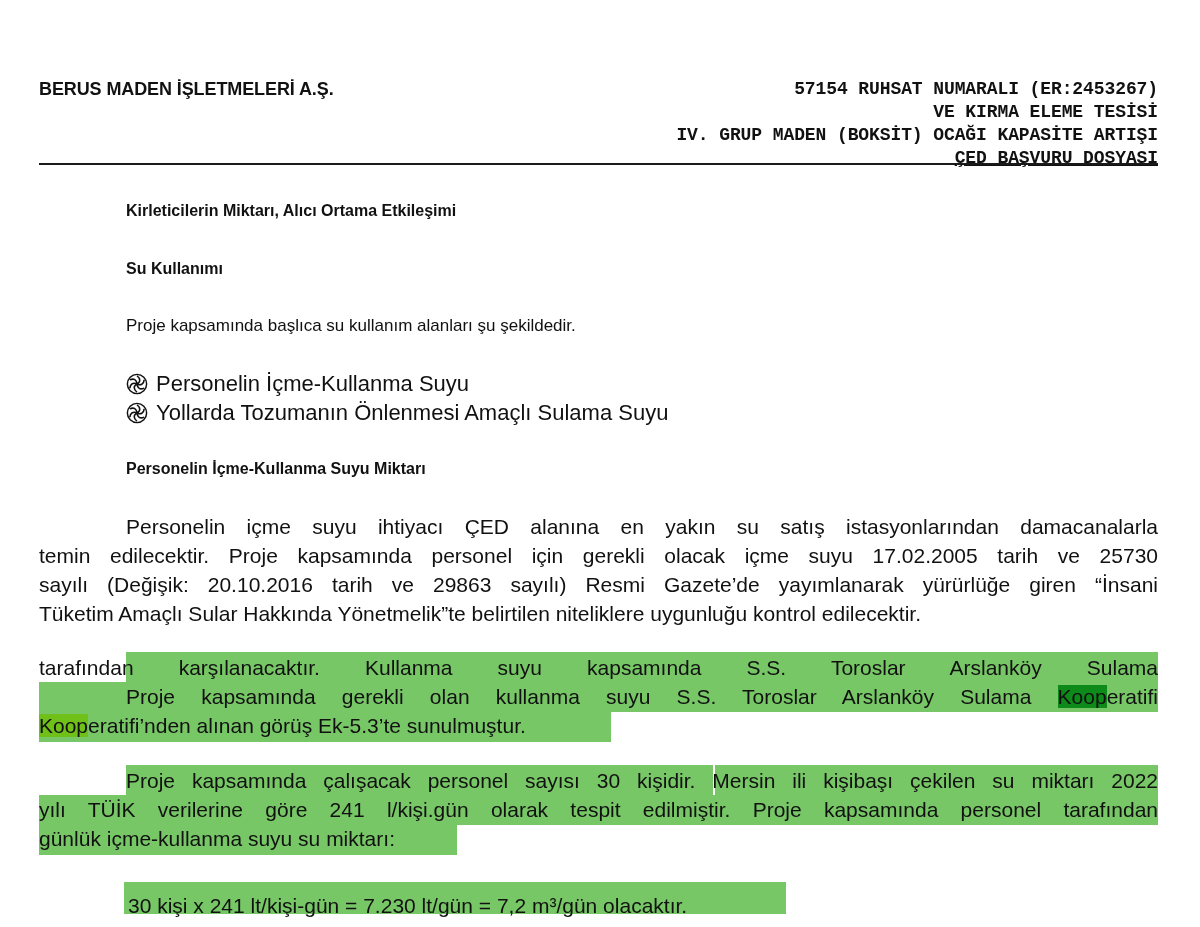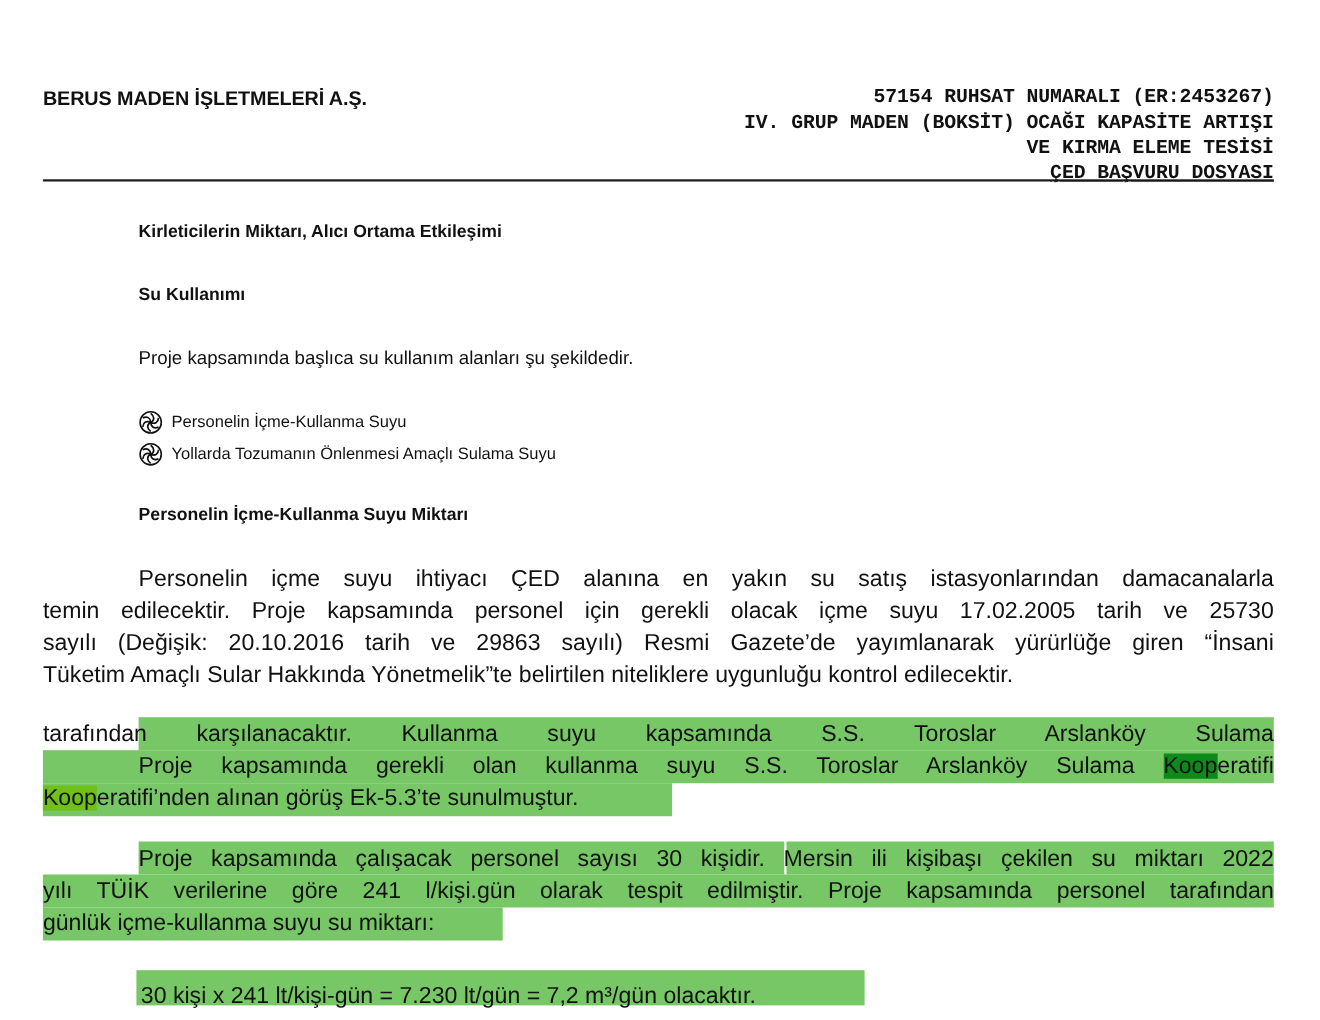--- a/index.html
+++ b/index.html
@@ -25,21 +25,21 @@
     background: #1a1a1a;
   }
 
   
   .heading {
     position: absolute; left: 126px; font-weight: bold; font-size: 16px; line-height: 24px;
   }
   .para-simple {
     position: absolute; left: 126px; font-size: 17px; line-height: 26px;
   }
-  .bullets { position: absolute; left: 126px; top: 369px; font-size: 15px; line-height: 28px; }
+  .bullets { position: absolute; left: 126px; top: 369px; font-size: 22px; line-height: 28px; }
   .bullet-row { display: flex; align-items: center; height: 29px; }
   .bullet-icon { width: 22px; height: 22px; margin-right: 8px; flex: 0 0 auto; }
 
   .justified {
     position: absolute; left: 39px; width: 1119px;
     font-size: 21px; line-height: 29px; text-align: justify;
   }
   .justified .line {
     display: block; text-align: justify; text-align-last: justify; white-space: nowrap;
     height: 29px;
@@ -58,22 +58,22 @@
   }
 </style>
 </head>
 <body>
 
 <div class="page">
 
   <div class="hdr-left">BERUS MADEN İŞLETMELERİ A.Ş.</div>
   <div class="hdr-right">
     <div>57154 RUHSAT NUMARALI (ER:2453267)</div>
+    <div>VE KIRMA ELEME TESİSİ</div>
     <div>IV. GRUP MADEN (BOKSİT) OCAĞI KAPASİTE ARTIŞI</div>
-    <div>VE KIRMA ELEME TESİSİ</div>
     <div class="underline">ÇED BAŞVURU DOSYASI</div>
   </div>
   <div class="hdr-rule"></div>
 
   <div class="heading" style="top:199px;">Kirleticilerin Miktarı, Alıcı Ortama Etkileşimi</div>
   <div class="heading" style="top:257px;">Su Kullanımı</div>
   <div class="para-simple" style="top:313px;">Proje kapsamında başlıca su kullanım alanları şu şekildedir.</div>
 
   <div class="bullets">
     <div class="bullet-row">

